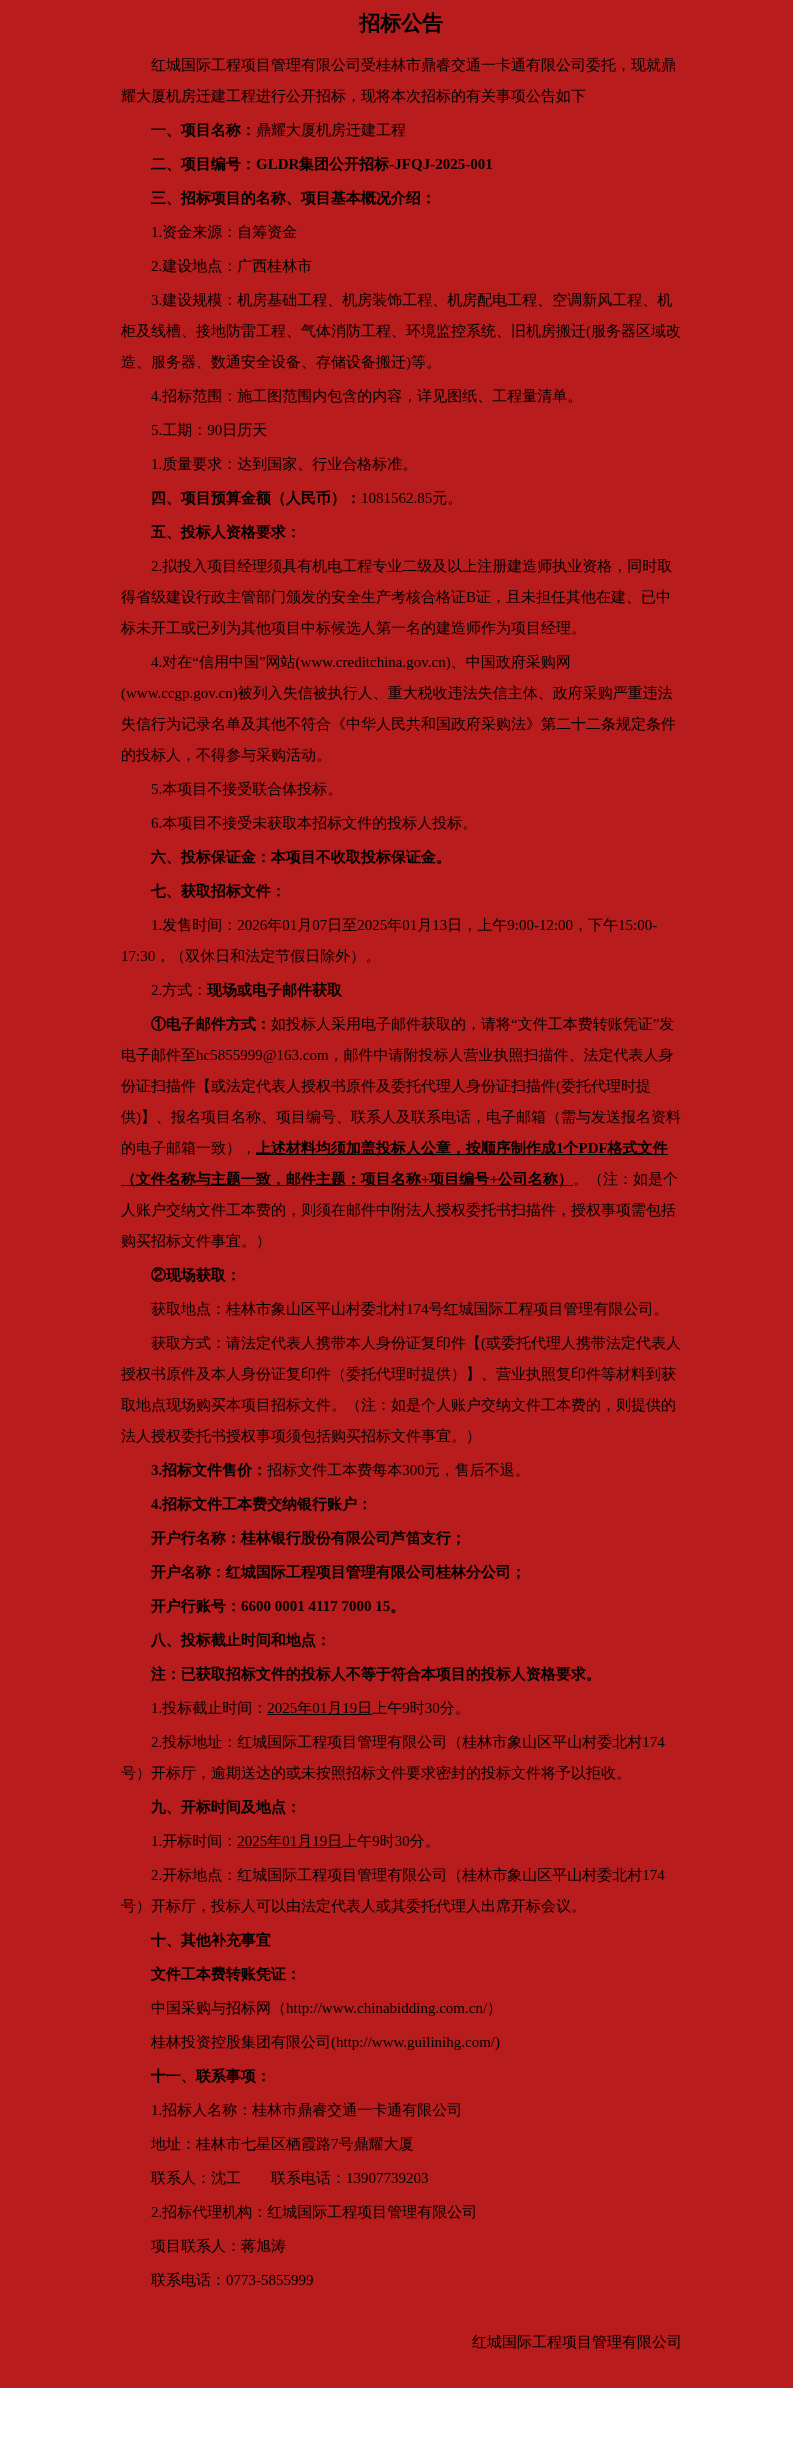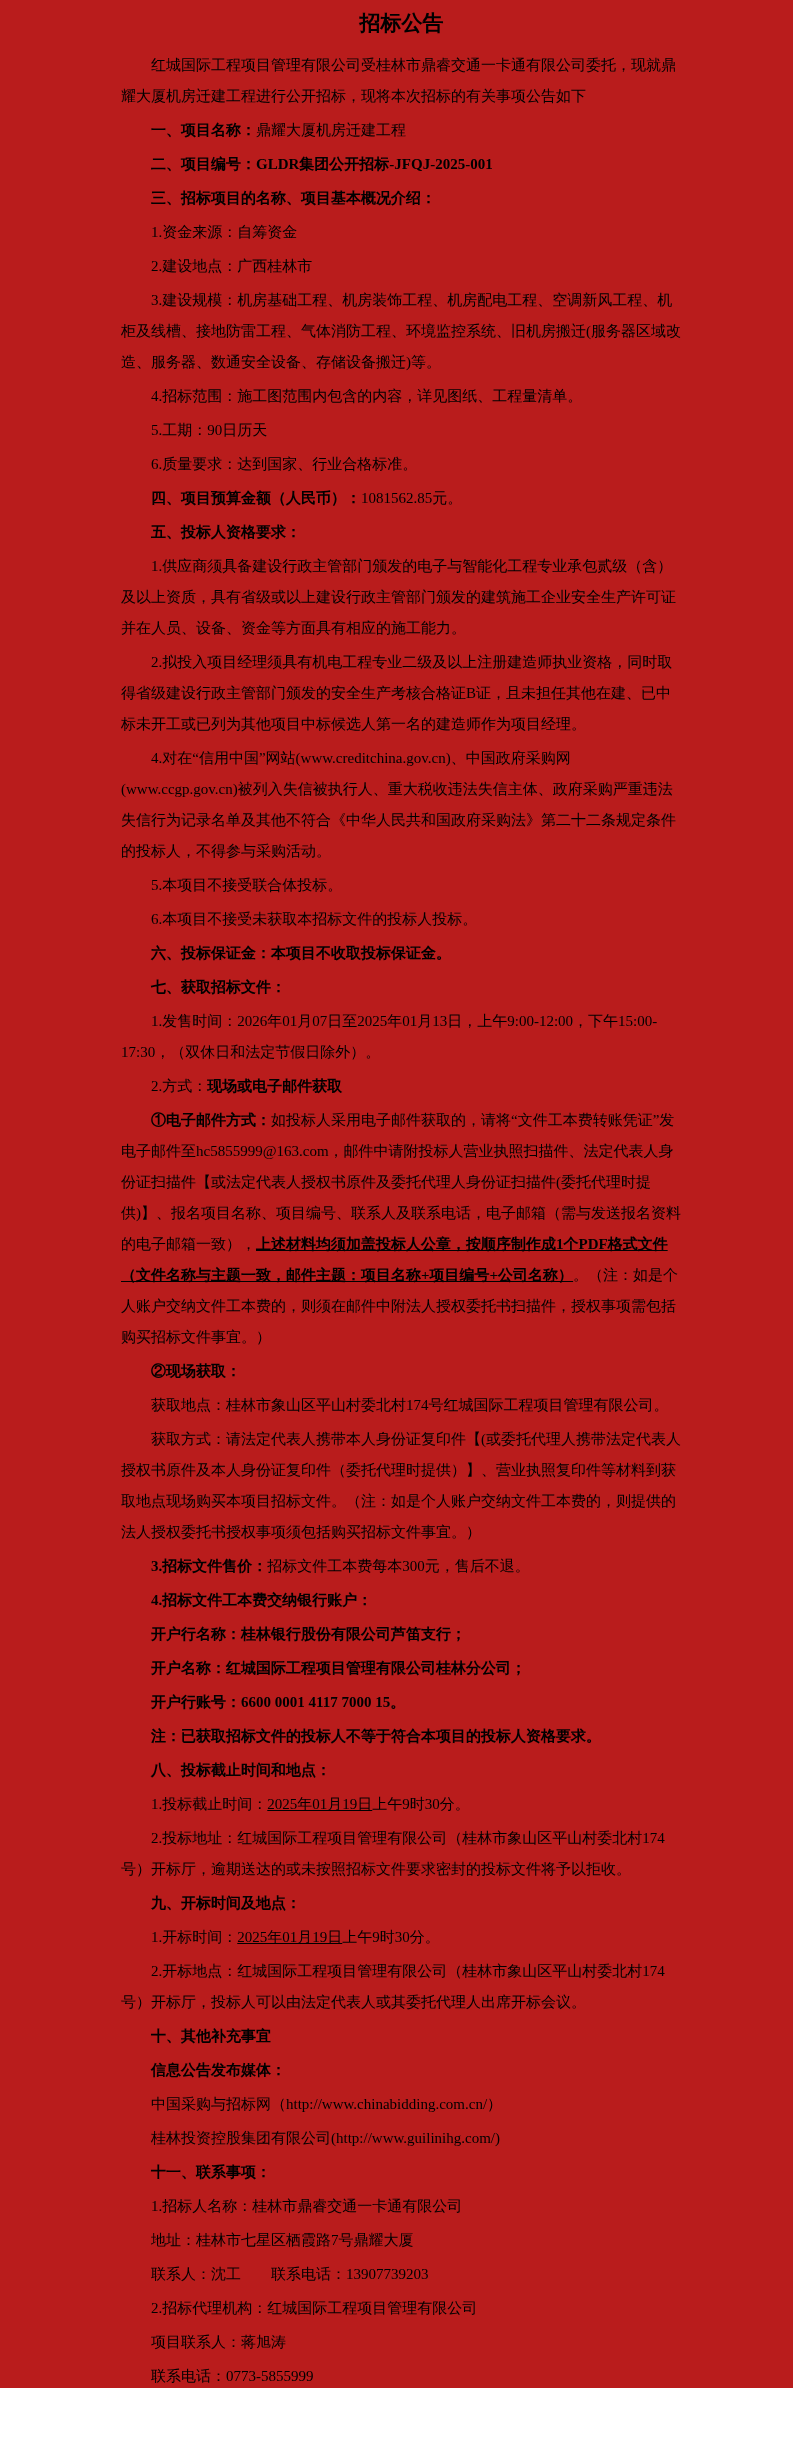--- a/index.html
+++ b/index.html
@@ -42,57 +42,56 @@
   <p><span class="b">一、项目名称：</span><span>鼎耀大厦机房迁建工程</span></p>
 
   <p><span class="b">二、项目编号：</span><span class="b">GLDR集团公开招标-JFQJ-2025-001</span></p>
 
   <p class="b">三、招标项目的名称、项目基本概况介绍：</p>
   <p>1.资金来源：自筹资金</p>
   <p>2.建设地点：广西桂林市</p>
   <p>3.建设规模：机房基础工程、机房装饰工程、机房配电工程、空调新风工程、机柜及线槽、接地防雷工程、气体消防工程、环境监控系统、旧机房搬迁(服务器区域改造、服务器、数通安全设备、存储设备搬迁)等。</p>
   <p>4.招标范围：施工图范围内包含的内容，详见图纸、工程量清单。</p>
   <p>5.工期：90日历天</p>
-  <p>6.质量要求：达到国家、行业合格标准。</p>
+  <p>1.质量要求：达到国家、行业合格标准。</p>
 
   <p><span class="b">四、项目预算金额（人民币）：</span><span>1081562.85元。</span></p>
 
   <p class="b">五、投标人资格要求：</p>
-  <p>1.供应商须具备建设行政主管部门颁发的电子与智能化工程专业承包贰级（含）及以上资质，具有省级或以上建设行政主管部门颁发的建筑施工企业安全生产许可证并在人员、设备、资金等方面具有相应的施工能力。</p>
   <p>2.拟投入项目经理须具有机电工程专业二级及以上注册建造师执业资格，同时取得省级建设行政主管部门颁发的安全生产考核合格证B证，且未担任其他在建、已中标未开工或已列为其他项目中标候选人第一名的建造师作为项目经理。</p>
   <p>4.对在“信用中国”网站(www.creditchina.gov.cn)、中国政府采购网(www.ccgp.gov.cn)被列入失信被执行人、重大税收违法失信主体、政府采购严重违法失信行为记录名单及其他不符合《中华人民共和国政府采购法》第二十二条规定条件的投标人，不得参与采购活动。</p>
   <p>5.本项目不接受联合体投标。</p>
   <p>6.本项目不接受未获取本招标文件的投标人投标。</p>
 
   <p class="b">六、投标保证金：本项目不收取投标保证金。</p>
 
   <p class="b">七、获取招标文件：</p>
   <p>1.发售时间：2026年01月07日至2025年01月13日，上午9:00-12:00，下午15:00- 17:30，（双休日和法定节假日除外）。</p>
   <p><span>2.方式：</span><span class="b">现场或电子邮件获取</span></p>
   <p><span class="b">①电子邮件方式：</span><span>如投标人采用电子邮件获取的，请将“文件工本费转账凭证”发电子邮件至hc5855999@163.com，邮件中请附投标人营业执照扫描件、法定代表人身份证扫描件【或法定代表人授权书原件及委托代理人身份证扫描件(委托代理时提供)】、报名项目名称、项目编号、联系人及联系电话，电子邮箱（需与发送报名资料的电子邮箱一致），</span><span class="b u">上述材料均须加盖投标人公章，按顺序制作成1个PDF格式文件（文件名称与主题一致，邮件主题：项目名称+项目编号+公司名称）</span><span>。（注：如是个人账户交纳文件工本费的，则须在邮件中附法人授权委托书扫描件，授权事项需包括购买招标文件事宜。）</span></p>
   <p class="b">②现场获取：</p>
   <p>获取地点：桂林市象山区平山村委北村174号红城国际工程项目管理有限公司。</p>
   <p>获取方式：请法定代表人携带本人身份证复印件【(或委托代理人携带法定代表人授权书原件及本人身份证复印件（委托代理时提供）】、营业执照复印件等材料到获取地点现场购买本项目招标文件。（注：如是个人账户交纳文件工本费的，则提供的法人授权委托书授权事项须包括购买招标文件事宜。）</p>
   <p><span class="b">3.招标文件售价：</span><span>招标文件工本费每本300元，售后不退。</span></p>
   <p class="b">4.招标文件工本费交纳银行账户：</p>
   <p class="b">开户行名称：桂林银行股份有限公司芦笛支行；</p>
   <p class="b">开户名称：红城国际工程项目管理有限公司桂林分公司；</p>
   <p class="b">开户行账号：6600 0001 4117 7000 15。</p>
+  <p class="b">八、投标截止时间和地点：</p>
+
   <p class="b">注：已获取招标文件的投标人不等于符合本项目的投标人资格要求。</p>
-
-  <p class="b">八、投标截止时间和地点：</p>
   <p><span>1.投标截止时间：</span><span class="u">2025年01月19日</span><span>上午9时30分。</span></p>
   <p>2.投标地址：红城国际工程项目管理有限公司（桂林市象山区平山村委北村174号）开标厅，逾期送达的或未按照招标文件要求密封的投标文件将予以拒收。</p>
 
   <p class="b">九、开标时间及地点：</p>
   <p><span>1.开标时间：</span><span class="u">2025年01月19日</span><span>上午9时30分。</span></p>
   <p>2.开标地点：红城国际工程项目管理有限公司（桂林市象山区平山村委北村174号）开标厅，投标人可以由法定代表人或其委托代理人出席开标会议。</p>
 
   <p class="b">十、其他补充事宜</p>
-  <p class="b">信息公告发布媒体：</p>
+  <p class="b">文件工本费转账凭证：</p>
   <p>中国采购与招标网（http://www.chinabidding.com.cn/）</p>
   <p>桂林投资控股集团有限公司(http://www.guilinihg.com/)</p>
 
   <p class="b">十一、联系事项：</p>
   <p>1.招标人名称：桂林市鼎睿交通一卡通有限公司</p>
   <p>地址：桂林市七星区栖霞路7号鼎耀大厦</p>
   <p>联系人：沈工　　联系电话：13907739203</p>
   <p>2.招标代理机构：红城国际工程项目管理有限公司</p>
   <p>项目联系人：蒋旭涛</p>
   <p>联系电话：0773-5855999</p>

